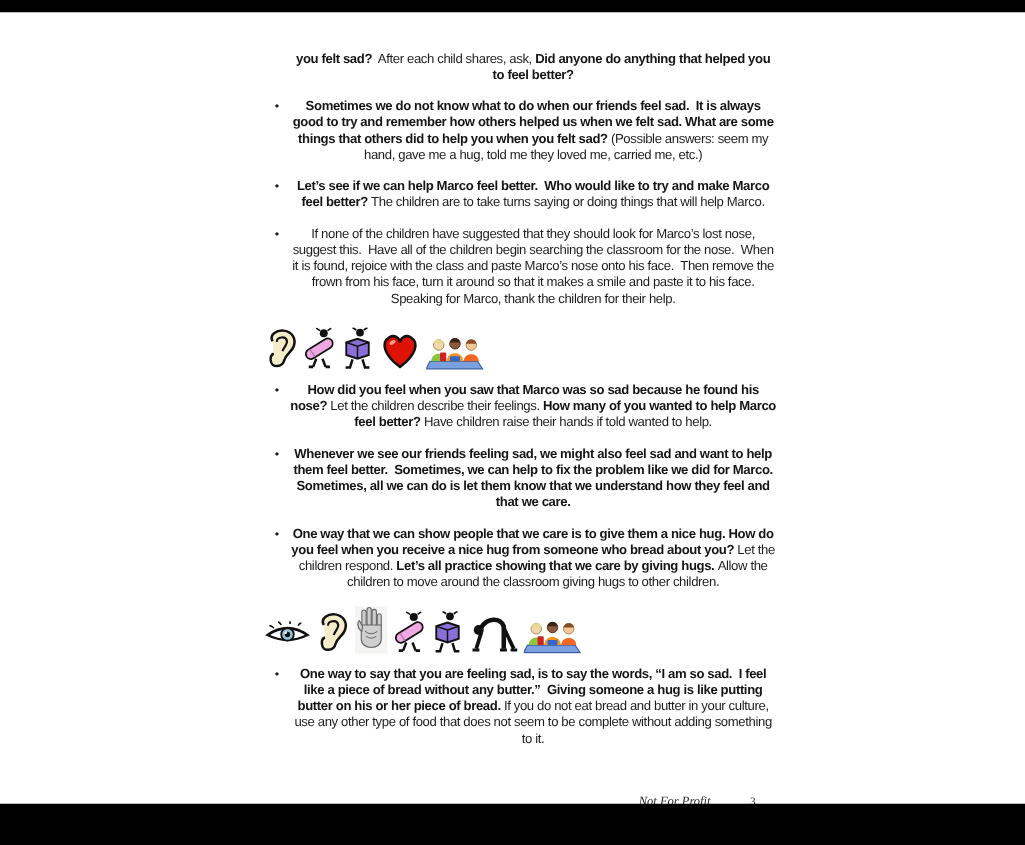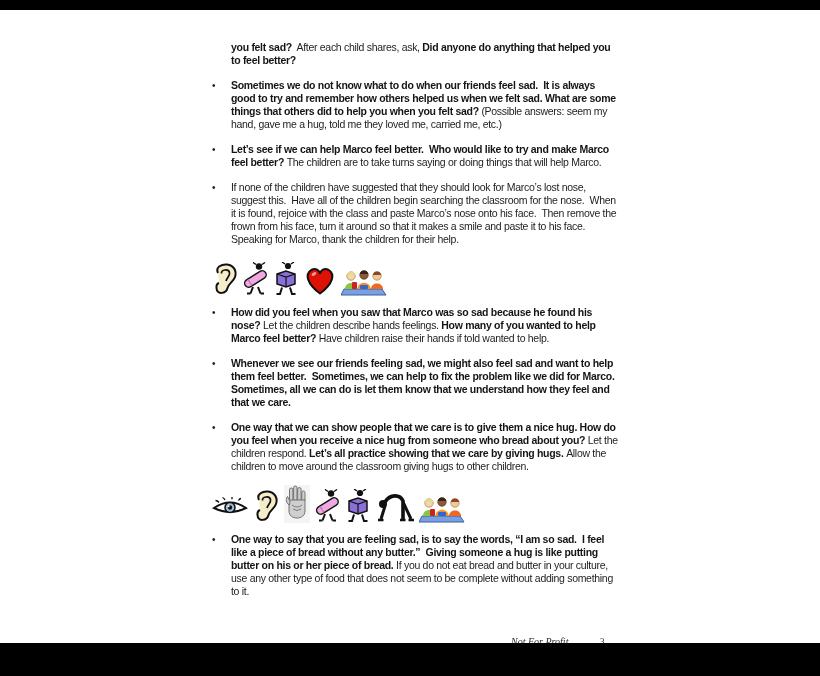--- a/index.html
+++ b/index.html
@@ -4,21 +4,21 @@
 <style>
   * { margin:0; padding:0; box-sizing:border-box; }
   html,body { width:820px; height:676px; }
   body {
     position:relative; overflow:hidden; background:#ffffff;
     font-family:"Liberation Sans", sans-serif;
   }
   .bar { position:absolute; left:0; width:820px; background:#000; }
   .bar-top { top:0; height:10px; }
   .bar-bottom { top:643px; height:33px; }
-  .page { position:absolute; top:10px; left:0; width:820px; height:482px; background:#ffffff; }
+  .page { position:absolute; top:10px; left:0; width:820px; height:482px; background:#ffffff;text-align:center; }
   .doc {
     position:absolute; top:31px; left:212px; width:410px;
     font-size:10.5px; line-height:13px; letter-spacing:-0.3px; color:#1d1d1d;
   }
   .para { display:flex; margin-bottom:12px; }
   .para.indent { padding-left:19px; }
   .dot { flex:0 0 19px; font-size:10px; }
   .ptext { flex:0 0 391px; width:391px; white-space:pre-wrap; }
   .ptext b { font-weight:bold; color:#151515; }
   .icon-row { display:flex; align-items:flex-end; gap:5px; height:38px; margin:0 0 10px 0; }
@@ -102,21 +102,21 @@
       <path d="M18.8 8 A4.3 4.3 0 0 1 27.2 8" fill="#3a2415"></path>
       <rect x="19" y="19" width="8" height="4" rx="1" fill="#3366cc"></rect>
       <path d="M30 23 C30 15.5 42 15.5 42 23 Z" fill="#f26822"></path>
       <circle cx="36" cy="10" r="4.2" fill="#f2c79a" stroke="#b08a50" stroke-width="0.8"></circle>
       <path d="M31.8 9 A4.3 4.3 0 0 1 40.2 9" fill="#8a4a2a"></path>
     </svg>
   </span>
       </div>
       <div class="para">
         <span class="dot">•</span>
-        <span class="ptext"><b>How did you feel when you saw that Marco was so sad because he found his nose? </b><span>Let the children describe hands feelings. </span><b>How many of you wanted to help Marco feel better? </b><span>Have children raise their hands if told wanted to help.</span></span>
+        <span class="ptext"><b>How did you feel when you saw that Marco was so sad because he found his nose? </b><span>Let the children describe their feelings. </span><b>How many of you wanted to help Marco feel better? </b><span>Have children raise their hands if told wanted to help.</span></span>
       </div>
       <div class="para">
         <span class="dot">•</span>
         <span class="ptext"><b>Whenever we see our friends feeling sad, we might also feel sad and want to help them feel better.  Sometimes, we can help to fix the problem like we did for Marco.  Sometimes, all we can do is let them know that we understand how they feel and that we care.</b></span>
       </div>
       <div class="para">
         <span class="dot">•</span>
         <span class="ptext"><b>One way that we can show people that we care is to give them a nice hug. How do you feel when you receive a nice hug from someone who bread about you? </b><span>Let the children respond. </span><b>Let’s all practice showing that we care by giving hugs. </b><span>Allow the children to move around the classroom giving hugs to other children.</span></span>
       </div>
       <div class="icon-row">

